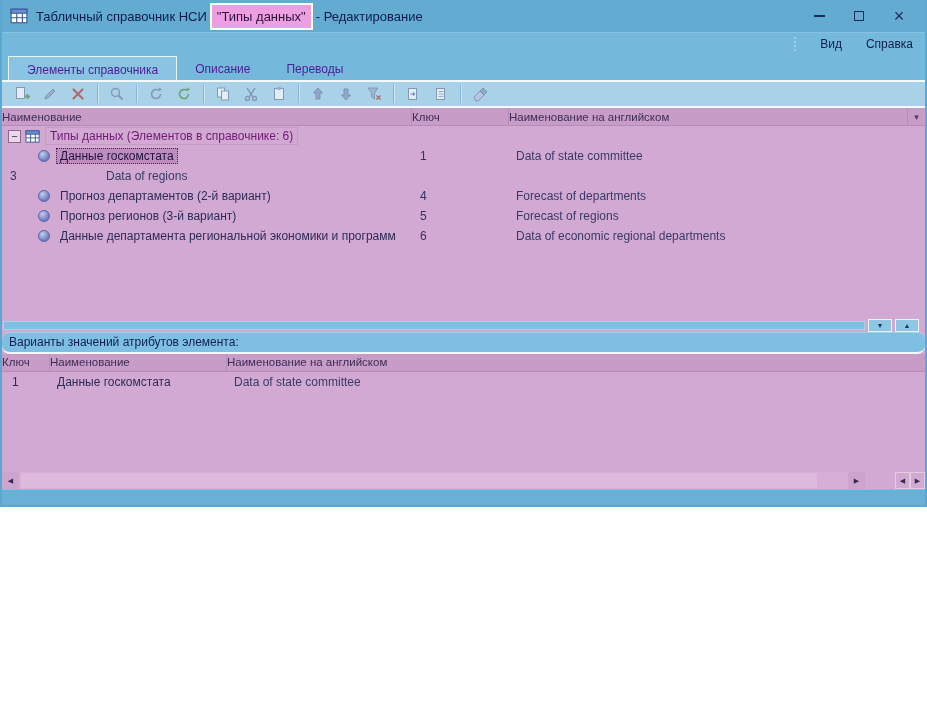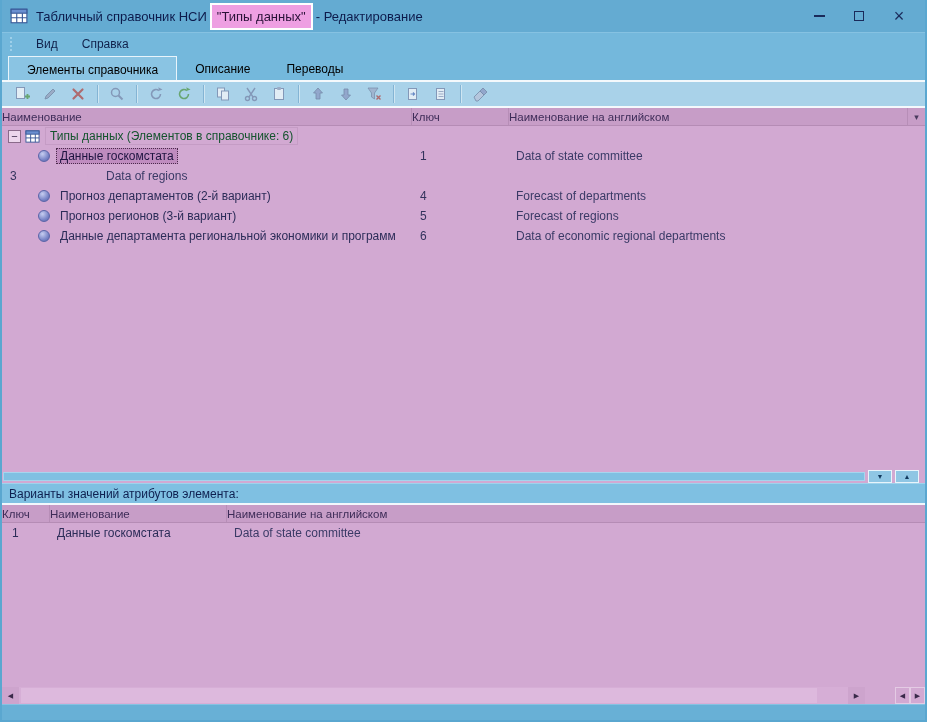--- a/index.html
+++ b/index.html
@@ -1,38 +1,38 @@
 <!DOCTYPE html>
 <html><head>
 <meta charset="utf-8">
 <style>
   * { box-sizing: border-box; margin: 0; padding: 0; }
   body { font-family: "Liberation Sans", sans-serif; background:#ffffff; }
   .window {
-    position: relative; width: 927px; height: 722px;
+    position: relative; width: 927px; height: 507px;
     display: flex; flex-direction: column; overflow: hidden;
     background: #d2a9d2;
     border-left: 2px solid #5aa7d0; border-right: 2px solid #5aa7d0; border-bottom: 2px solid #5aa7d0;
   }
   
   .titlebar { height: 32px; flex: 0 0 32px; background:#64abd2; display:flex; align-items:center; padding:0 6px 0 8px; color:#0d1b4c; font-size:13px; }
   .app-icon { width:18px; height:18px; margin-right:8px; display:flex; }
   .title { display:flex; align-items:center; white-space:nowrap; }
   .title-highlight { background:#ee9fe2; border:2px solid #ffffff; padding:4px 5px; margin:0 3px; color:#2a1238; }
   .win-controls { margin-left:auto; display:flex; align-items:center; color:#1a2a5a; }
   .wc { width:40px; height:28px; display:flex; align-items:center; justify-content:center; cursor:default; }
   .min-glyph { width:11px; border-bottom:2px solid #1a2a5a; display:inline-block; }
   .max-glyph { width:10px; height:10px; border:1.5px solid #1a2a5a; display:inline-block; }
   .wc.close { font-size:18px; line-height:18px; }
   
-  .menubar { height:22px; flex:0 0 22px; background:#74b8dc; display:flex; align-items:center; padding-left:8px; font-size:12px; color:#10204a; border-top:1px solid #86c2e2; }
+  .menubar { height:22px; flex:0 0 22px; background:#74b8dc; display:flex; align-items:center; padding-left:16px; font-size:12px; color:#10204a; border-top:1px solid #86c2e2;justify-content:flex-end; }
   .menu-grip { width:4px; height:14px; border-left:2px dotted #9fd0ea; margin-right:10px; }
   .menu-item { padding:2px 12px; }
   
-  .tabstrip { height:26px; flex:0 0 26px; background:#74b8dc; display:flex; align-items:stretch; padding:2px 0 0 6px; font-size:12px; color:#000000; }
+  .tabstrip { height:26px; flex:0 0 26px; background:#74b8dc; display:flex; align-items:stretch; padding:2px 0 0 6px; font-size:12px; color:#4c1d95; }
   .tab { padding:5px 18px 3px 18px; display:flex; align-items:center; }
   .tab.active { background:#8ac4e3; border:1px solid #e8f4fb; border-bottom:none; }
   
   .toolbar { height:28px; flex:0 0 28px; background:#a9d2e9; border-top:2px solid #f4f9fc; border-bottom:2px solid #f4f9fc; display:flex; align-items:center; padding-left:6px; }
   .tb-btn { width:28px; height:22px; display:flex; align-items:center; justify-content:center; background:transparent; border:none; opacity:.85; }
   .tb-btn svg { width:16px; height:16px; }
   .tb-sep { width:1px; height:18px; background:#84b4d4; box-shadow:1px 0 0 #cfe6f2; margin:0 5px; }
   
   .grid-header { height:18px; flex:0 0 18px; background:#c79dc7; display:flex; align-items:center; font-size:11.5px; color:#3e2c58; border-bottom:1px solid #b58cb5; }
   .gh-cell { height:100%; display:flex; align-items:center; }
@@ -41,33 +41,33 @@
   .gh-en { flex:1; }
   .gh-arrow { width:18px; height:100%; display:flex; align-items:center; justify-content:center; font-size:9px; color:#4a3a5e; border-left:1px solid #b78eb7; }
   
   .tree-area { display:flex; flex-direction:column; flex: 2.4 1 0; min-height:0; }
   .tree-row { height:20px; flex:0 0 20px; display:flex; align-items:center; font-size:12px; color:#2c2c58; }
   .cell-name { width:410px; display:flex; align-items:center; padding-left:6px; overflow:hidden; white-space:nowrap; }
   .cell-key { width:97px; padding-left:8px; color:#33335c; }
   .cell-en { flex:1; padding-left:7px; color:#3a3a66; }
   .expand-box { width:13px; height:13px; flex:0 0 13px; border:1px solid #8a6a8a; background:#ecd6ec; font-size:11px; line-height:10px; text-align:center; color:#3a2a4a; margin-right:4px; }
   .table-icon { width:15px; height:15px; margin-right:5px; display:flex; }
-  .root-label { border:1px solid #c59cc5; padding:1px 4px; color:#14532d; }
+  .root-label { border:1px solid #c59cc5; padding:1px 4px; color:#701a75; }
   .sphere { width:12px; height:12px; flex:0 0 12px; border-radius:50%; margin:0 6px 0 30px;
     background: radial-gradient(circle at 35% 30%, #c6cdf0, #7b86c8 60%, #5a64a8); border:1px solid #5a64a8; }
   .row-name { padding:1px 4px; }
   .row-name.selected { background:#bf8cbf; outline:1px dotted #4a2a4a; outline-offset:-1px; color:#1e1440; }
   .tree-empty { flex:1 1 auto; }
   
   .splitter { height:13px; flex:0 0 13px; display:flex; align-items:center; background:#d2a9d2; }
   .splitter-bar { flex:1; height:9px; background:#7fc0e2; border:1px solid #a5d5ee; margin-left:1px; }
   .split-btn { width:24px; height:13px; margin-left:3px; background:#8fc6e4; border:1px solid #e8f4fb; color:#123a5e; font-size:7px; line-height:7px; display:flex; align-items:center; justify-content:center; }
   .split-gap { width:6px; }
   
-  .variants-label-row { height:22px; flex:0 0 22px; background:#7fc0e2; border-top:1px solid #9ed3ec; border-bottom:2px solid #f2f8fc; display:flex; align-items:center; padding-left:7px; font-size:12px; color:#0e2050; }
+  .variants-label-row { height:22px; flex:0 0 22px; background:#7fc0e2; border-top:1px solid #9ed3ec; border-bottom:2px solid #f2f8fc; display:flex; align-items:center; padding-left:7px; font-size:12px; color:#0e2050;border-radius:8px; }
   .lgh-key { width:48px; border-right:1px solid #b78eb7; }
   .lgh-name { width:177px; border-right:1px solid #b78eb7; }
   .lgh-en { flex:1; }
   .lower-row { height:20px; flex:0 0 20px; display:flex; align-items:center; font-size:12px; color:#2c2c58; }
   .l-key { width:48px; padding-left:10px; }
   .l-name { width:177px; padding-left:7px; }
   .l-en { flex:1; padding-left:7px; color:#3a3a66; }
   .lower-empty { flex:1 1 0; }
   
   .hscroll { height:17px; flex:0 0 17px; display:flex; align-items:center; background:#cda4cd; font-size:7px; color:#3a2a4a; }

